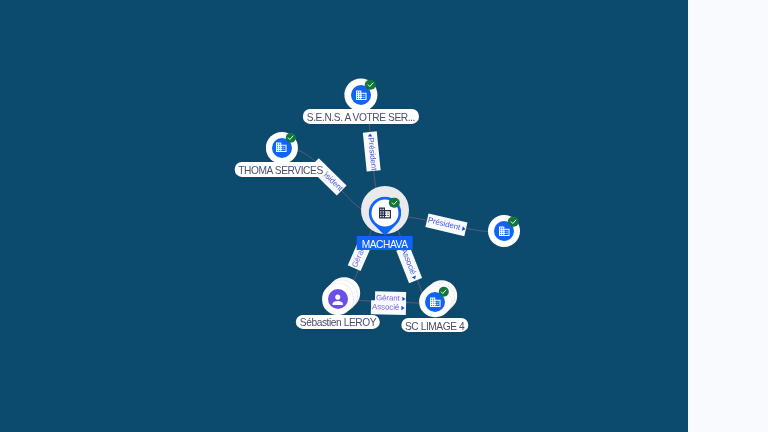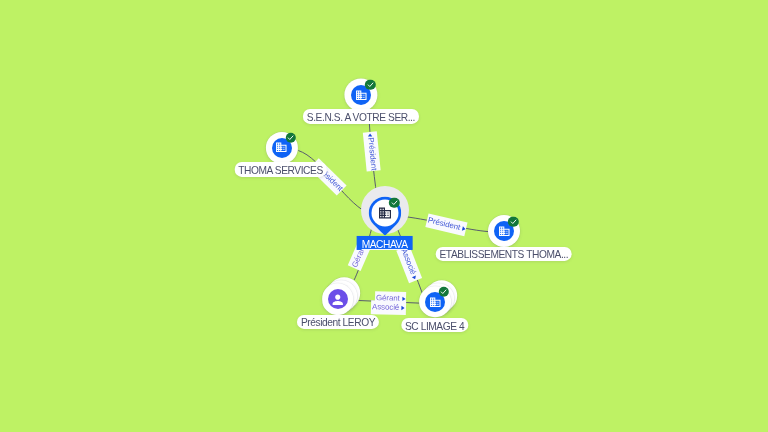--- a/index.html
+++ b/index.html
@@ -1,30 +1,30 @@
 <!DOCTYPE html>
 <html><head>
 <meta charset="utf-8">
 <title>Graph</title>
 <style>
   html,body{margin:0;padding:0;width:768px;height:432px;overflow:hidden;}
   body{font-family:"Liberation Sans",sans-serif;background:#f9fafe;-webkit-font-smoothing:antialiased;}
-  #stage{position:relative;width:768px;height:432px;background:#bef264;will-change:transform;}
+  #stage{position:relative;width:688px;height:432px;background:#0c4a6e;will-change:transform;}
   svg#edges{position:absolute;left:0;top:0;width:768px;height:432px;z-index:1;}
   #edgelabels{position:absolute;left:0;top:0;width:768px;height:432px;z-index:2;}
   #nodes{position:absolute;left:0;top:0;width:768px;height:432px;z-index:3;}
   .halo{position:absolute;border-radius:50%;background:#eaeaed;transform:translate(-50%,-50%);}
   .ncircle{position:absolute;border-radius:50%;background:#fff;transform:translate(-50%,-50%);
            box-shadow:0 1.2px 3.2px rgba(70,75,95,.17),0 0 0 .4px rgba(125,130,155,.13);}
   .inner{position:absolute;border-radius:50%;transform:translate(-50%,-50%);display:flex;align-items:center;justify-content:center;}
   .badge{position:absolute;border-radius:50%;background:#12773a;transform:translate(-50%,-50%);display:flex;align-items:center;justify-content:center;}
   .lbl{position:absolute;transform:translate(-50%,-50%);background:#fff;border-radius:7px;
        padding:3.6px 4px 1.6px;color:#4b4f6b;font-size:10.2px;line-height:9px;white-space:nowrap;
        letter-spacing:-0.42px;box-shadow:0 1px 3px rgba(60,64,80,.13);}
-  .lbl.sel{background:#0f63f5;color:#fff;border-radius:0;box-shadow:none;padding:3.5px 5.4px 1.6px;text-decoration:underline;}
+  .lbl.sel{background:#0f63f5;color:#fff;border-radius:0;box-shadow:none;padding:3.5px 5.4px 1.6px;}
   .pin{position:absolute;transform:translate(-50%,-50%);}
   .elbl{position:absolute;font-size:7.9px;line-height:9px;white-space:nowrap;transform-origin:0 50%;letter-spacing:-0.05px;background:#f9fafe;padding:2.3px 1px;}
 </style>
 </head>
 <body>
 
 <div id="stage">
   <svg id="edges">
       <path d="M 369.4 124 C 370.6 143 373.2 170 376.9 196.6" fill="none" stroke="#585d6e" stroke-width="1"></path>
       <path d="M 298.3 150.5 C 322 158.5 341 198.5 367.4 213" fill="none" stroke="#585d6e" stroke-width="1"></path>
@@ -86,32 +86,31 @@
           <svg width="12.6" height="12.6" viewBox="0 0 24 24" fill="#fff">
             <path d="M12 7V3H2v18h20V7H12zM6 19H4v-2h2v2zm0-4H4v-2h2v2zm0-4H4V9h2v2zm0-4H4V5h2v2zm4 12H8v-2h2v2zm0-4H8v-2h2v2zm0-4H8V9h2v2zm0-4H8V5h2v2zm10 12h-8v-2h2v-2h-2v-2h2v-2h-2V9h8v10zm-2-8h-2v2h2v-2zm0 4h-2v2h2v-2z"></path>
           </svg>
         </div>
         <div class="badge" style="left: 513.15px; top: 221.7px; width: 10.4px; height: 10.4px;">
           <svg width="7.6" height="7.6" viewBox="0 0 24 24" fill="none" stroke="#fff" stroke-width="3" stroke-linecap="round" stroke-linejoin="round">
             <path d="M4.5 13 L9.5 18 L19.5 6.8"></path>
           </svg>
         </div>
       </div>
-      <div class="lbl" style="left: 503.8px; top: 253.5px;">ETABLISSEMENTS THOMA...</div>
       <div>
         <div class="ncircle" style="left: 344.3px; top: 293.1px; width: 31.7px; height: 31.7px;"></div>
         <div class="ncircle" style="left: 341px; top: 296.2px; width: 31.7px; height: 31.7px;"></div>
         <div class="ncircle" style="left: 337.7px; top: 299.3px; width: 31.7px; height: 31.7px;"></div>
         <div class="inner" style="left: 337.7px; top: 299.3px; width: 20px; height: 20px; background: rgb(108, 79, 232);">
           <svg width="15.5" height="15.5" viewBox="0 0 24 24" fill="#fff">
             <path d="M12 12c2.21 0 4-1.79 4-4s-1.79-4-4-4-4 1.79-4 4 1.79 4 4 4zm0 2c-2.67 0-8 1.34-8 4v2h16v-2c0-2.66-5.33-4-8-4z"></path>
           </svg>
         </div>
       </div>
-      <div class="lbl" style="left: 338px; top: 321.9px;">Président LEROY</div>
+      <div class="lbl" style="left: 338px; top: 321.9px;">Sébastien LEROY</div>
       <div>
         <div class="ncircle" style="left: 441.6px; top: 295.6px; width: 31.7px; height: 31.7px;"></div>
         <div class="ncircle" style="left: 438.3px; top: 298.7px; width: 31.7px; height: 31.7px;"></div>
         <div class="ncircle" style="left: 435px; top: 301.8px; width: 31.7px; height: 31.7px;"></div>
         <div class="inner" style="left: 435px; top: 301.8px; width: 20px; height: 20px; background: rgb(15, 99, 245);">
           <svg width="12.6" height="12.6" viewBox="0 0 24 24" fill="#fff">
             <path d="M12 7V3H2v18h20V7H12zM6 19H4v-2h2v2zm0-4H4v-2h2v2zm0-4H4V9h2v2zm0-4H4V5h2v2zm4 12H8v-2h2v2zm0-4H8v-2h2v2zm0-4H8V9h2v2zm0-4H8V5h2v2zm10 12h-8v-2h2v-2h-2v-2h2v-2h-2V9h8v10zm-2-8h-2v2h2v-2zm0 4h-2v2h2v-2z"></path>
           </svg>
         </div>
         <div class="badge" style="left: 443.85px; top: 292.1px; width: 10.4px; height: 10.4px;">

